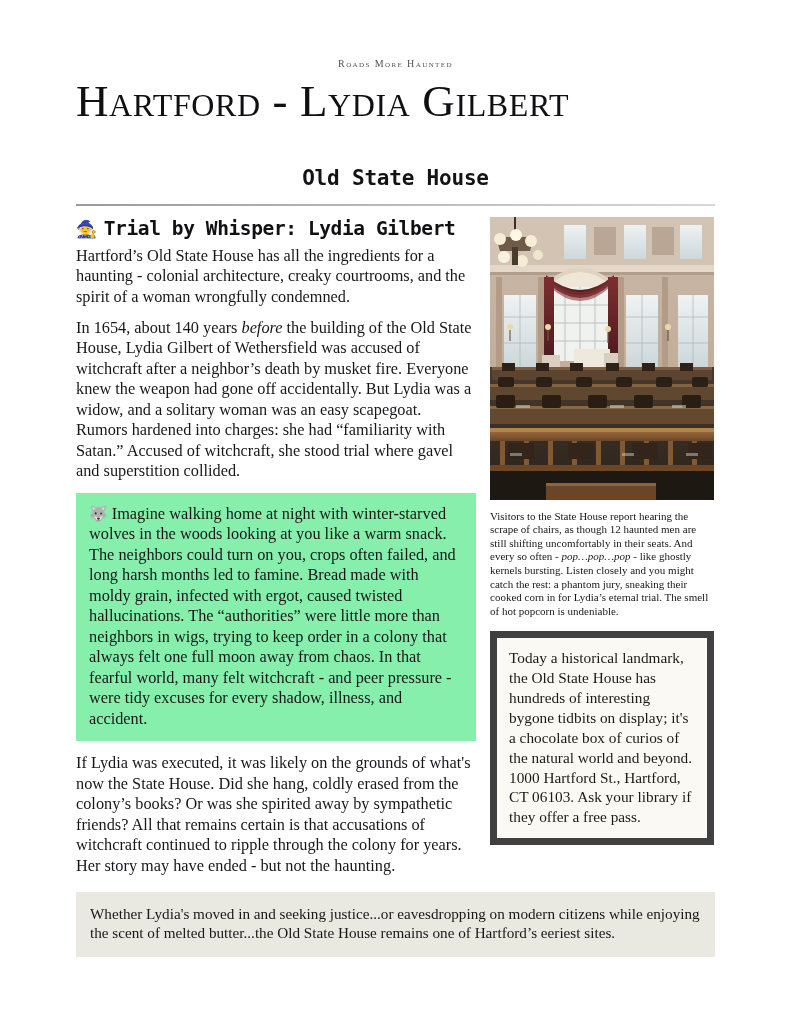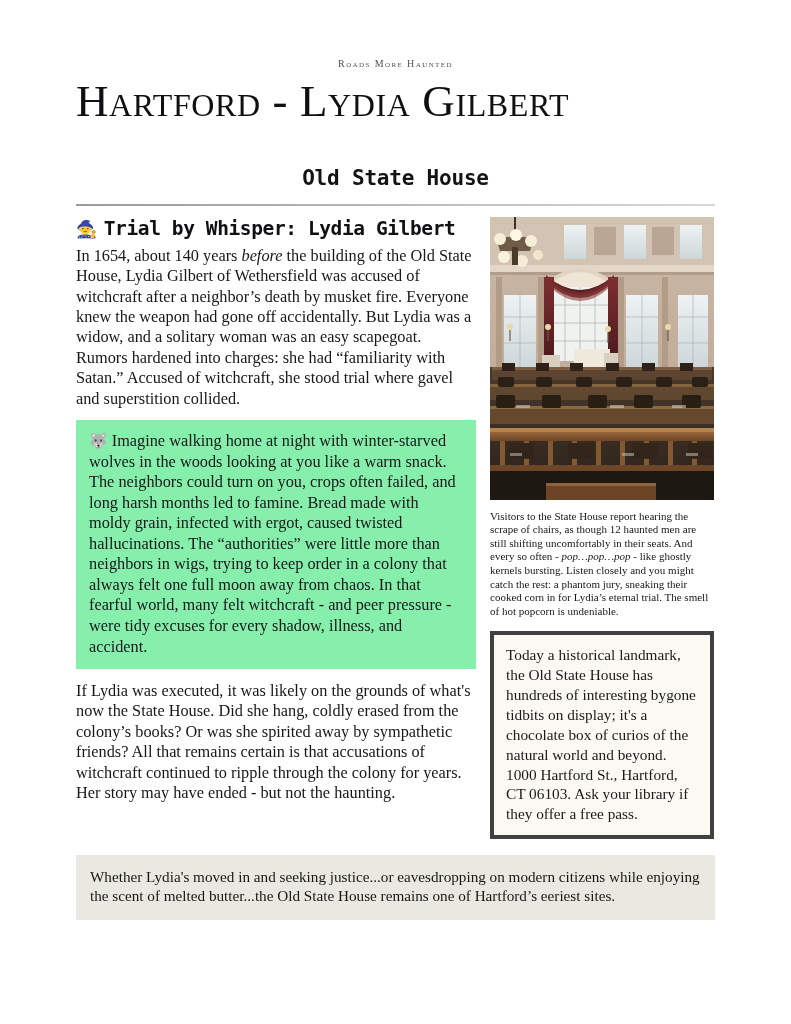--- a/index.html
+++ b/index.html
@@ -137,21 +137,21 @@
     margin: 10px 0 0 0;
     font-size: 11px;
     line-height: 1.235;
     color: #17171a;
   }
 
   
   .infobox {
     margin-top: 13px;
     background: #fbf9f3;
-    border: 4px solid #404040;
+    border: 7px solid #404040;
     padding: 10px 11px 11px 12px;
     box-sizing: border-box;
   }
   .infobox p {
     margin: 0;
     font-size: 15.3px;
     line-height: 1.30;
     color: #1b1a18;
   }
 
@@ -182,20 +182,21 @@
 
   <div class="columns">
 
     <div class="col-left">
 
       <h2 class="section-head">
         <span class="head-emoji">🧙</span>
         <span>Trial by Whisper: Lydia Gilbert</span>
       </h2>
 
+      <p class="body">Hartford’s Old State House has all the ingredients for a haunting - colonial architecture, creaky courtrooms, and the spirit of a woman wrongfully condemned.</p>
 
       <p class="body"><span>In 1654, about 140 years </span><em>before</em><span> the building of the Old State House, Lydia Gilbert of Wethersfield was accused of witchcraft after a neighbor’s death by musket fire. Everyone knew the weapon had gone off accidentally. But Lydia was a widow, and a solitary woman was an easy scapegoat. Rumors hardened into charges: she had “familiarity with Satan.” Accused of witchcraft, she stood trial where gavel and superstition collided.</span></p>
 
 
       <div class="callout">
         <p><span class="callout-emoji">🐺</span><span> Imagine walking home at night with winter-starved wolves in the woods looking at you like a warm snack. The neighbors could turn on you, crops often failed, and long harsh months led to famine. Bread made with moldy grain, infected with ergot, caused twisted hallucinations. The “authorities” were little more than neighbors in wigs, trying to keep order in a colony that always felt one full moon away from chaos. In that fearful world, many felt witchcraft - and peer pressure - were tidy excuses for every shadow, illness, and accident.</span></p>
       </div>
 
       <p class="body">If Lydia was executed, it was likely on the grounds of what's now the State House. Did she hang, coldly erased from the colony’s books? Or was she spirited away by sympathetic friends? All that remains certain is that accusations of witchcraft continued to ripple through the colony for years. Her story may have ended - but not the haunting.</p>
     </div>

